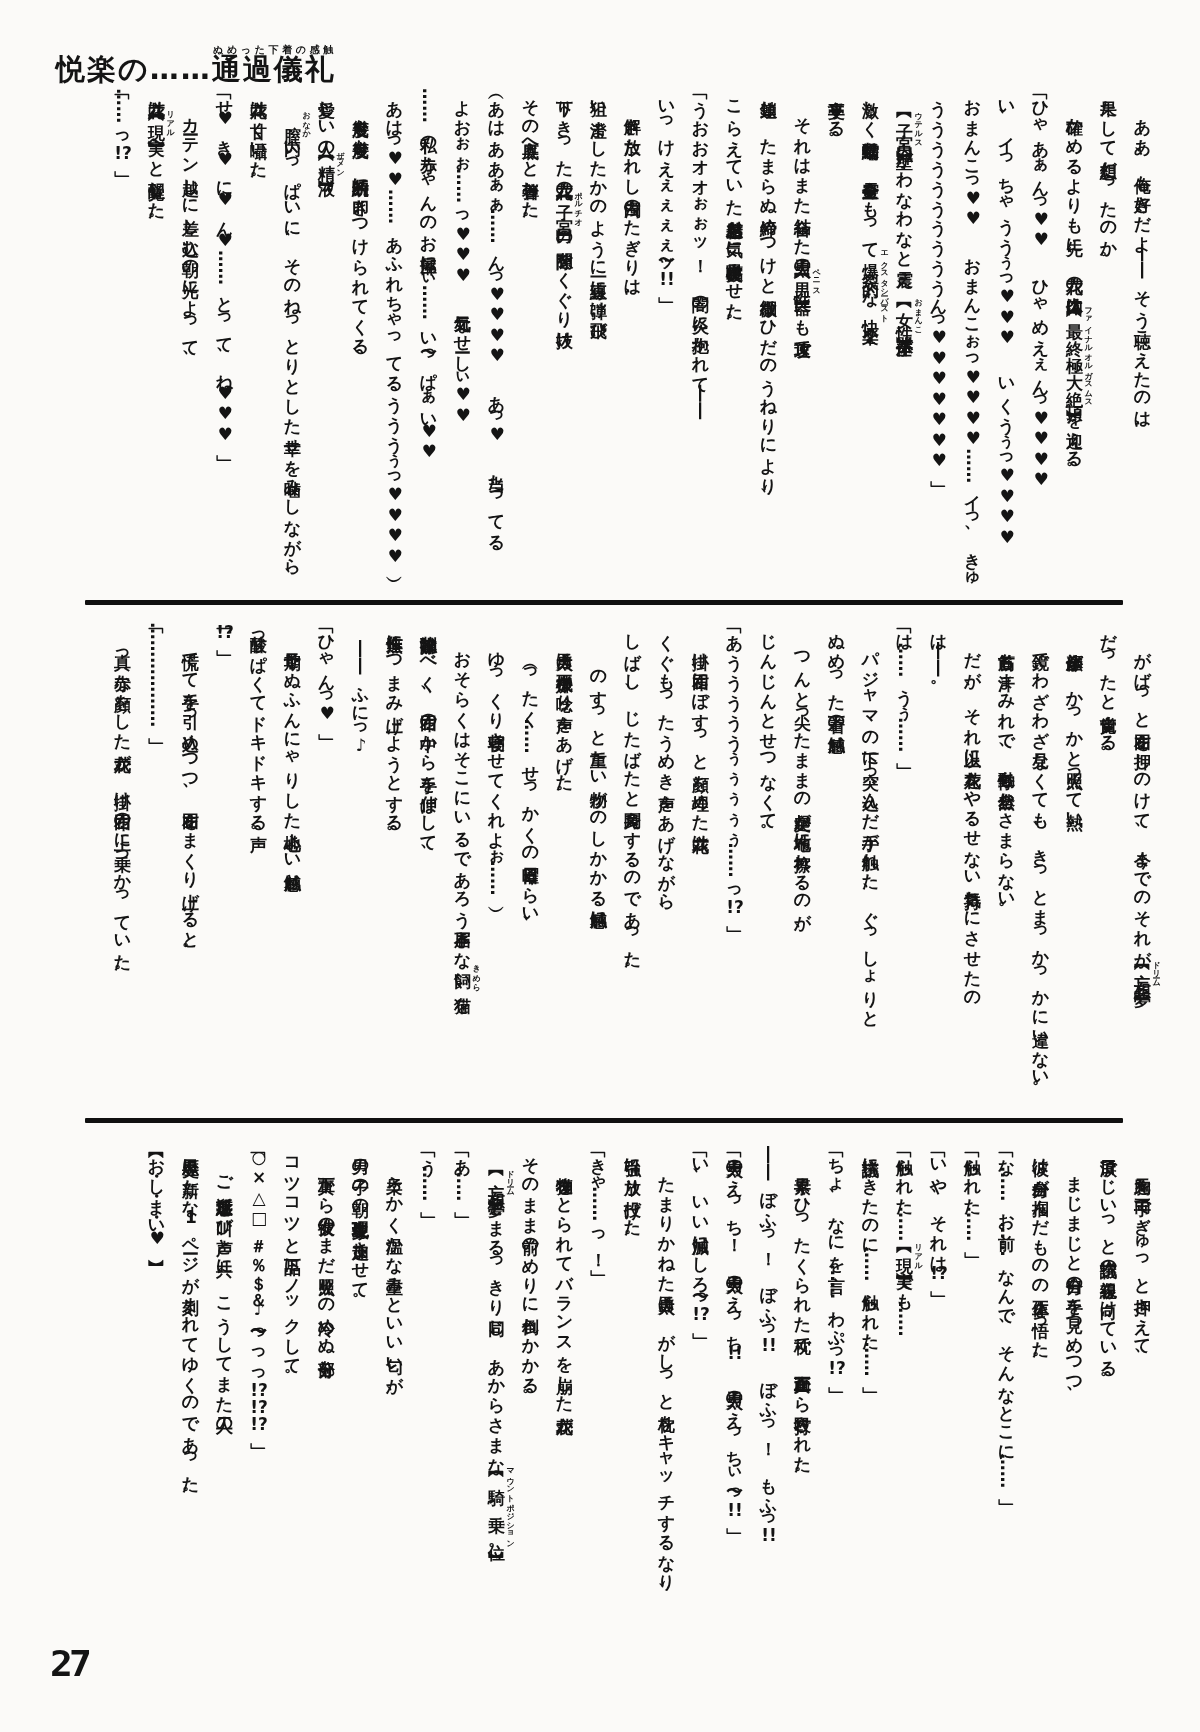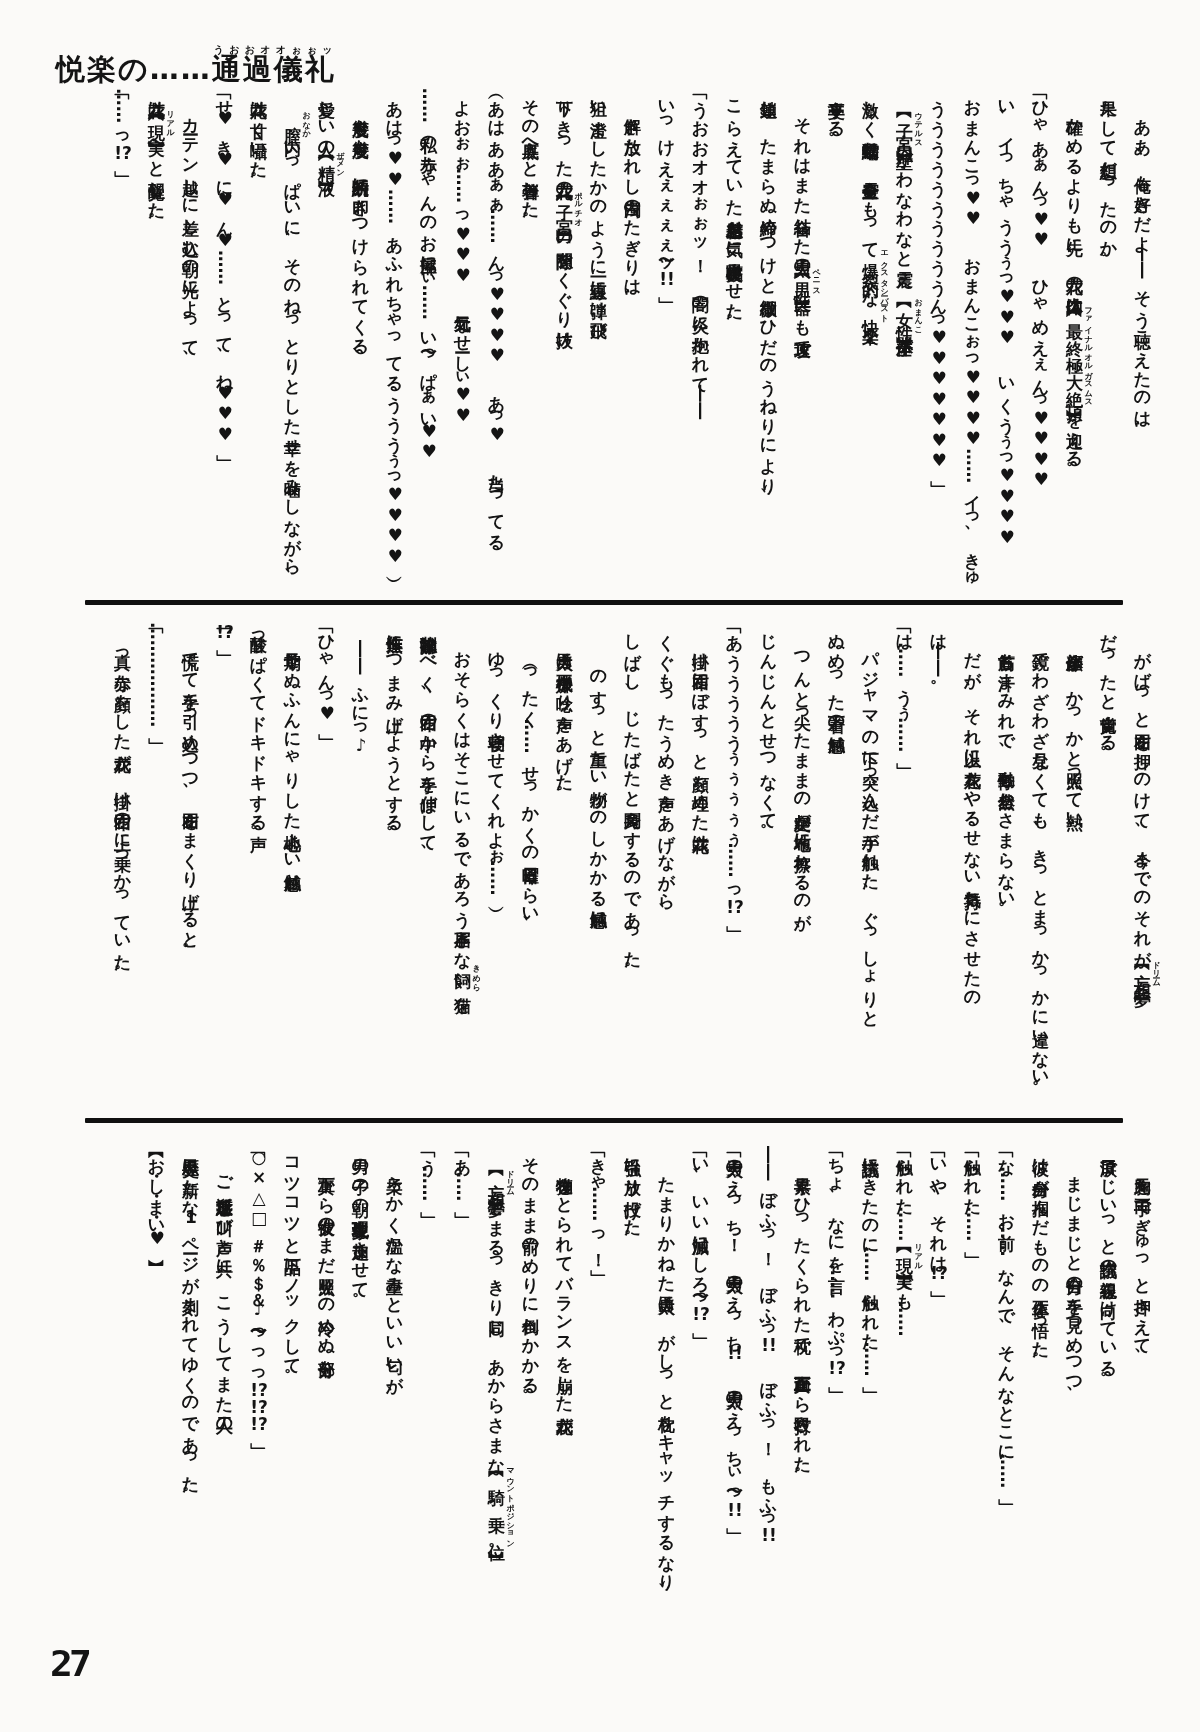--- a/index.html
+++ b/index.html
@@ -49,21 +49,21 @@
     font-family:"DejaVu Sans Mono","Liberation Mono",monospace;
     font-size:38px; font-weight:900; letter-spacing:-4px;
     transform:scaleY(0.92);
   }
 </style>
 </head>
 <body>
 
 <div class="page">
 
-  <h1 class="title">悦楽の……<ruby>通過儀礼<rt>うおおオオぉぉッ</rt></ruby></h1>
+  <h1 class="title">悦楽の……<ruby>通過儀礼<rt>ぬめった下着の感触</rt></ruby></h1>
 
   <div class="vsection" id="sec-top">
       <div class="vline" style="padding-top: 18px;">ああ、俺も好きだよ――そう聴こえたのは、</div>
       <div class="vline">果たして幻想だったのか。</div>
       <div class="vline" style="padding-top: 18px;">確かめるよりも先に、六花の肉体は【<ruby>最終極大絶頂<rt>ファイナルオルガスムス</rt></ruby>】を迎える。</div>
       <div class="vline">「ひゃあぁんっ♥♥　ひゃめえぇんっ♥♥♥♥</div>
       <div class="vline">い、イっちゃううぅっ♥♥♥　いくうぅっ♥♥♥♥</div>
       <div class="vline">おまんこっ♥♥　おまんこぉっ♥♥♥♥……イっ、きゅ</div>
       <div class="vline">ううううううううううんっ♥♥♥♥♥♥♥」</div>
       <div class="vline" style="padding-top: 18px;">【<ruby>子宮内壁<rt>ウテルス</rt></ruby>】がわなわなと震え、【<ruby>女性器<rt>おまんこ</rt></ruby>】全体が</div>

